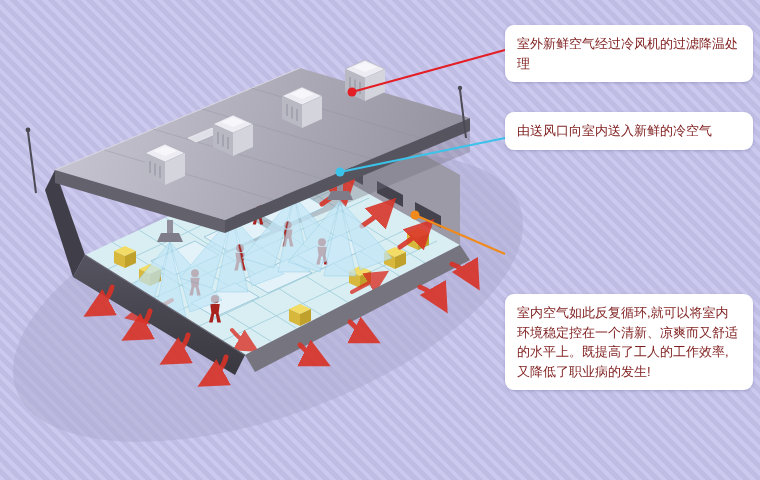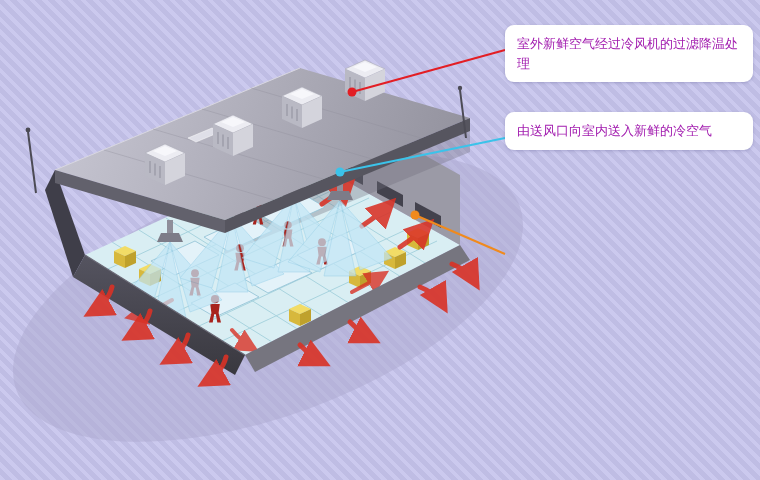--- a/index.html
+++ b/index.html
@@ -9,21 +9,21 @@
     width:760px;height:480px;
     overflow:hidden;
     background-color:#c6c4e8;
     background-image:repeating-linear-gradient(45deg,#cbc9ee 0,#cbc9ee 4px,#bfbde4 4px,#bfbde4 9px);
   }
   #scene{position:absolute;left:0;top:0;width:760px;height:480px;}
   .callout{
     position:absolute;left:505px;width:248px;
     background:#ffffff;border-radius:9px;
     padding:9px 12px;box-sizing:border-box;
-    color:#a21caf;font-size:13px;line-height:1.5;
+    color:#7f1d1d;font-size:13px;line-height:1.5;
     box-shadow:0 1px 3px rgba(60,60,120,.25);
   }
   #callout-1{top:25px;}
   #callout-2{top:112px;font-family:Liberation Serif, serif;}
   #callout-3{top:186px;}
   #callout-4{top:294px;}
   #page-title{
     position:absolute;left:30px;top:408px;
     font-size:24px;font-weight:bold;color:#1c33cb;
     letter-spacing:1px;
@@ -217,15 +217,16 @@
       <circle cx="352" cy="92" r="4.5" fill="#e31e24"></circle>
       <line x1="340" y1="172" x2="505" y2="138" stroke="#3bc3ea" stroke-width="2"></line>
       <circle cx="340" cy="172" r="4.5" fill="#3bc3ea"></circle>
       <line x1="415" y1="215" x2="505" y2="254" stroke="#f08a1d" stroke-width="2"></line>
       <circle cx="415" cy="215" r="4.5" fill="#f08a1d"></circle>
     </g>
   </svg>
 
   <div class="callout" id="callout-1">室外新鲜空气经过冷风机的过滤降温处理</div>
   <div class="callout" id="callout-2">由送风口向室内送入新鲜的冷空气</div>
+  <div class="callout" id="callout-4">室内空气如此反复循环,就可以将室内环境稳定控在一个清新、凉爽而又舒适的水平上。既提高了工人的工作效率,又降低了职业病的发生!</div>
 
 
 </div>
 
 </body></html>

